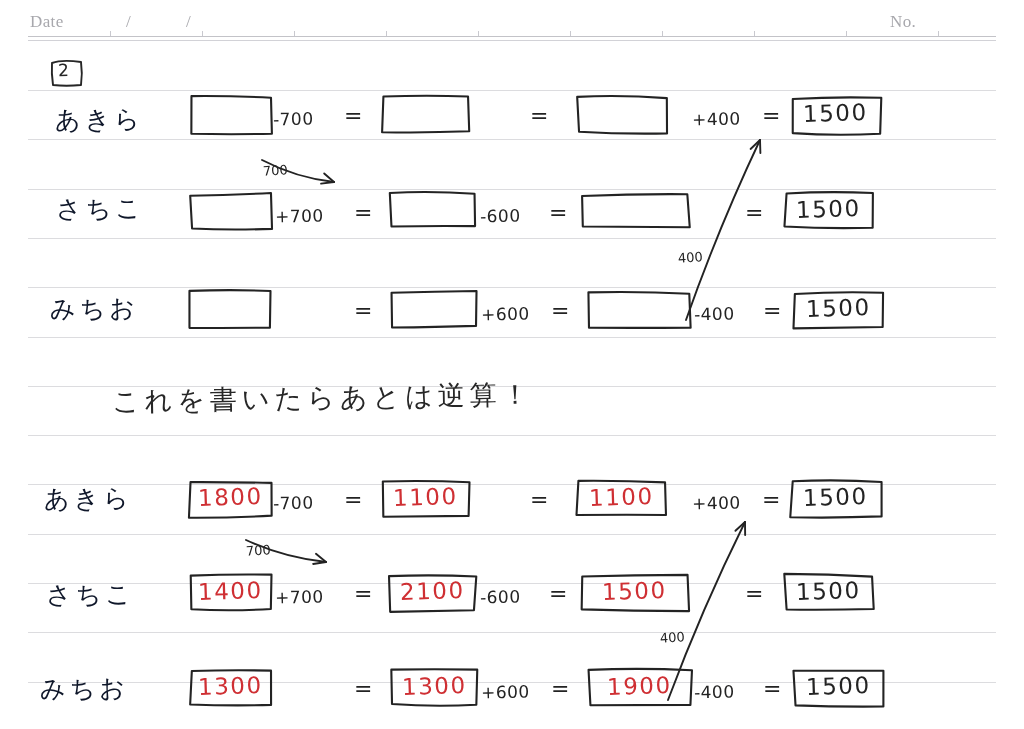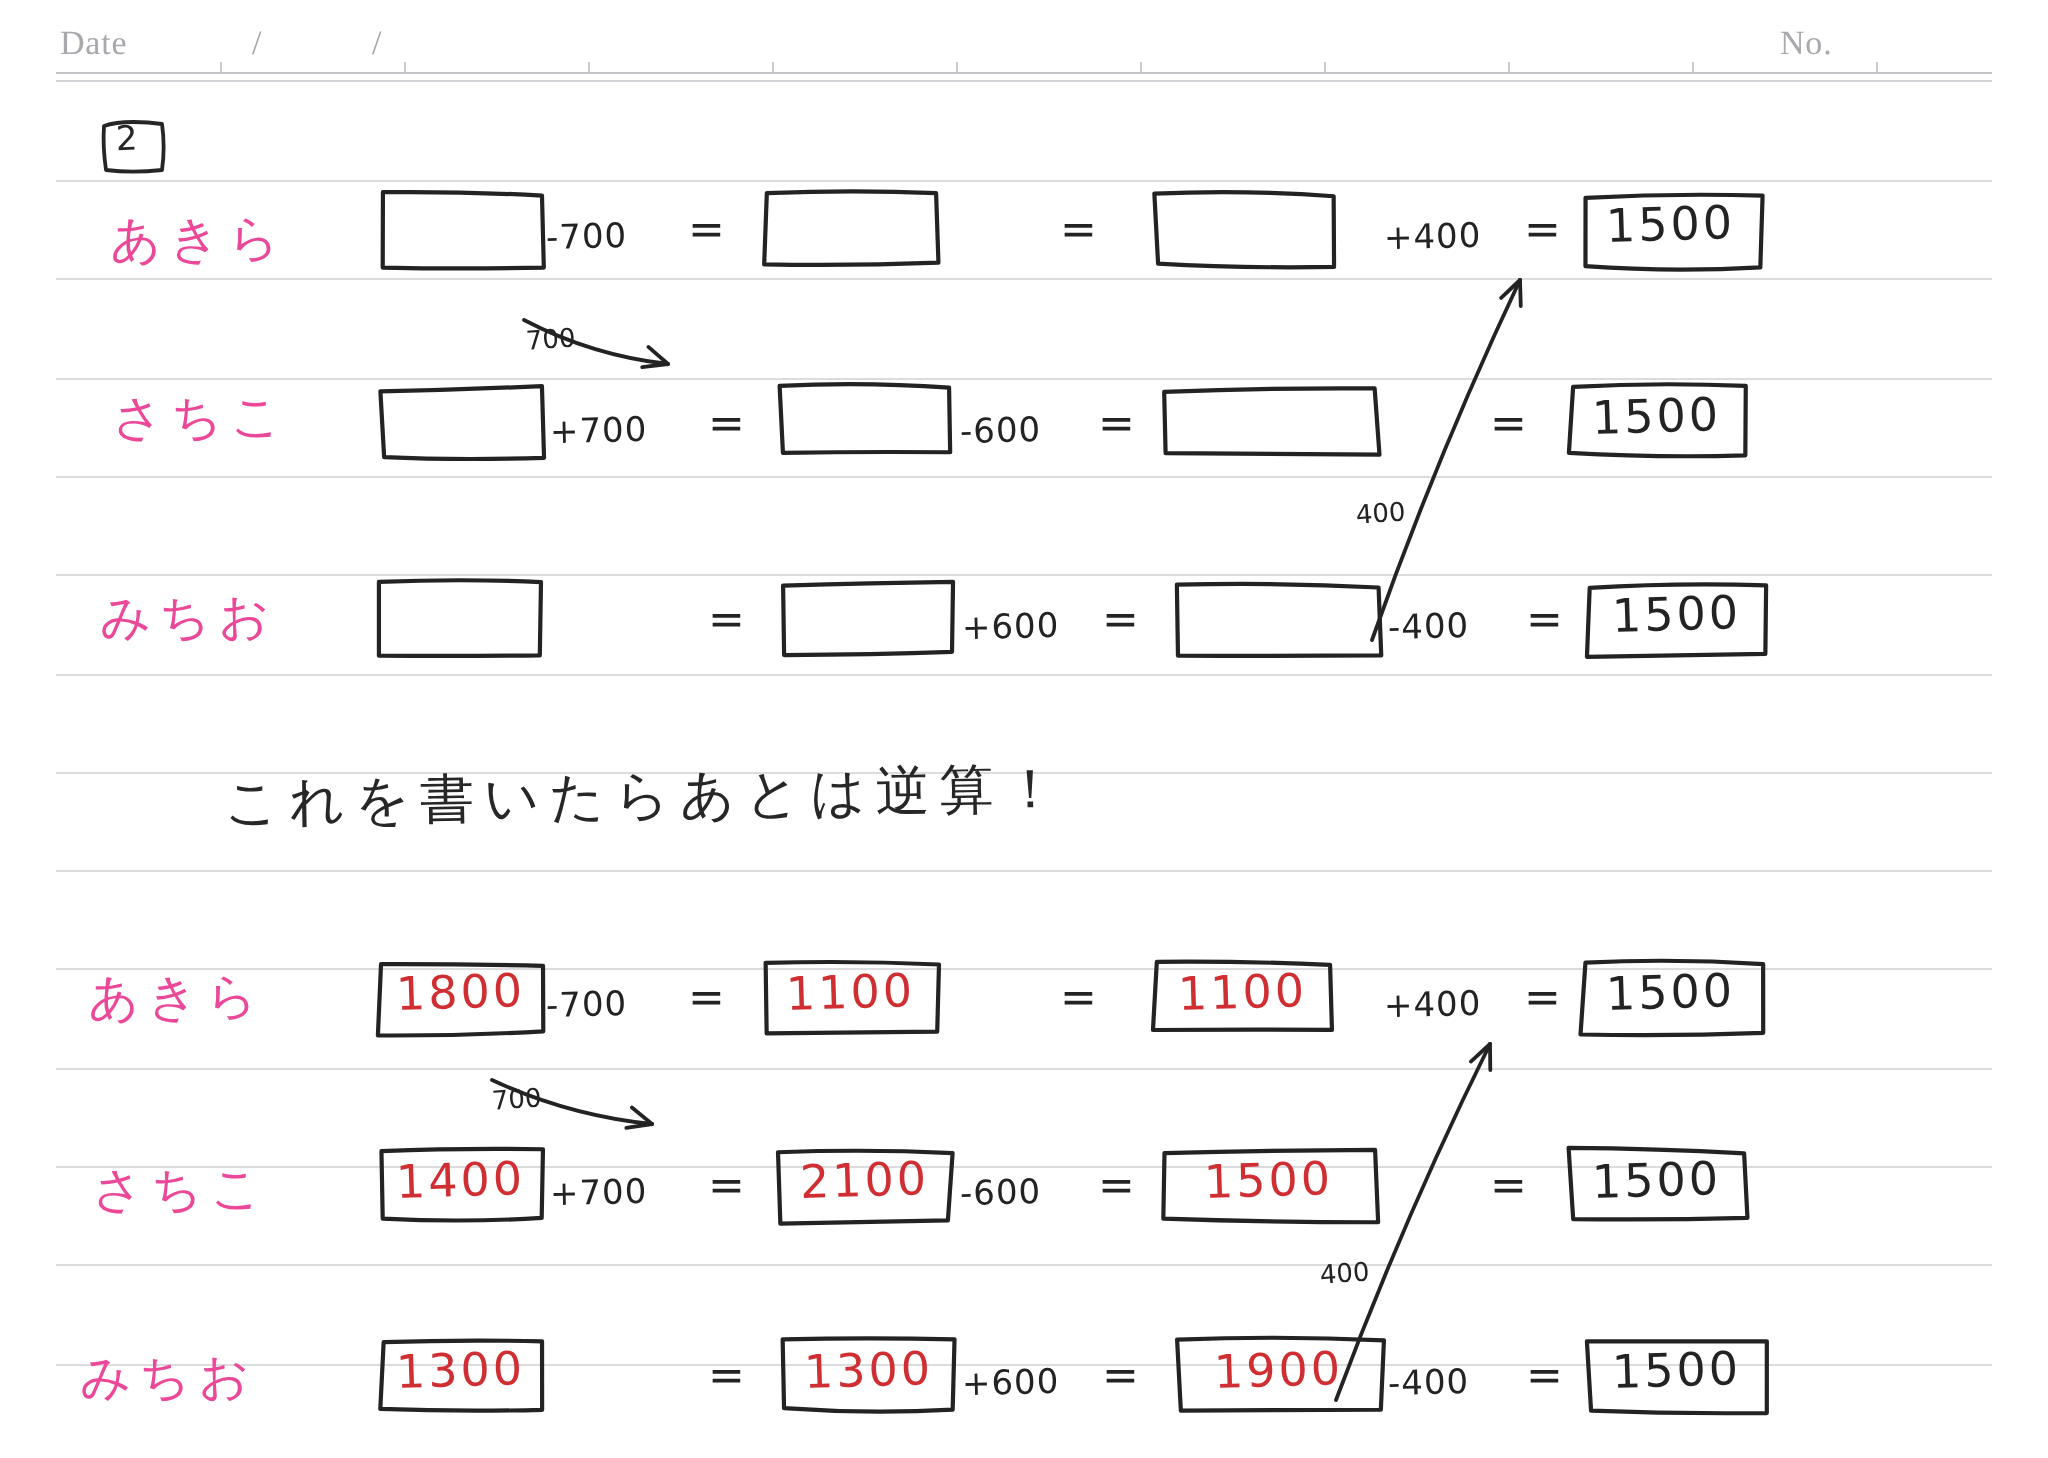--- a/index.html
+++ b/index.html
@@ -33,21 +33,21 @@
     position:absolute;
     font-family:"DejaVu Sans", sans-serif;
     color:#2b2b2b;
     white-space:nowrap;
     user-select:none;
   }
   .hw-jp{
     font-family:Liberation Sans, sans-serif;
     font-size:25px;
     letter-spacing:4px;
-    color:#ec4899;
+    color:#0f172a;
     transform:rotate(-.6deg);
   }
   .op{
     font-family:"DejaVu Sans", sans-serif;
     font-size:17px;
     color:#232323;
     letter-spacing:.5px;
     transform:rotate(-1.4deg);
   }
   .eq{

